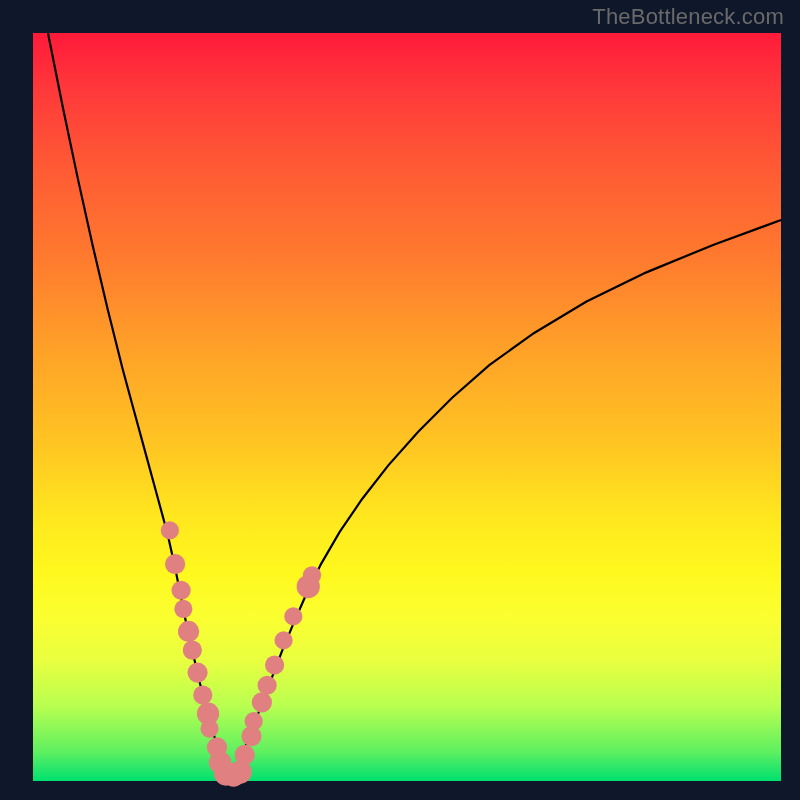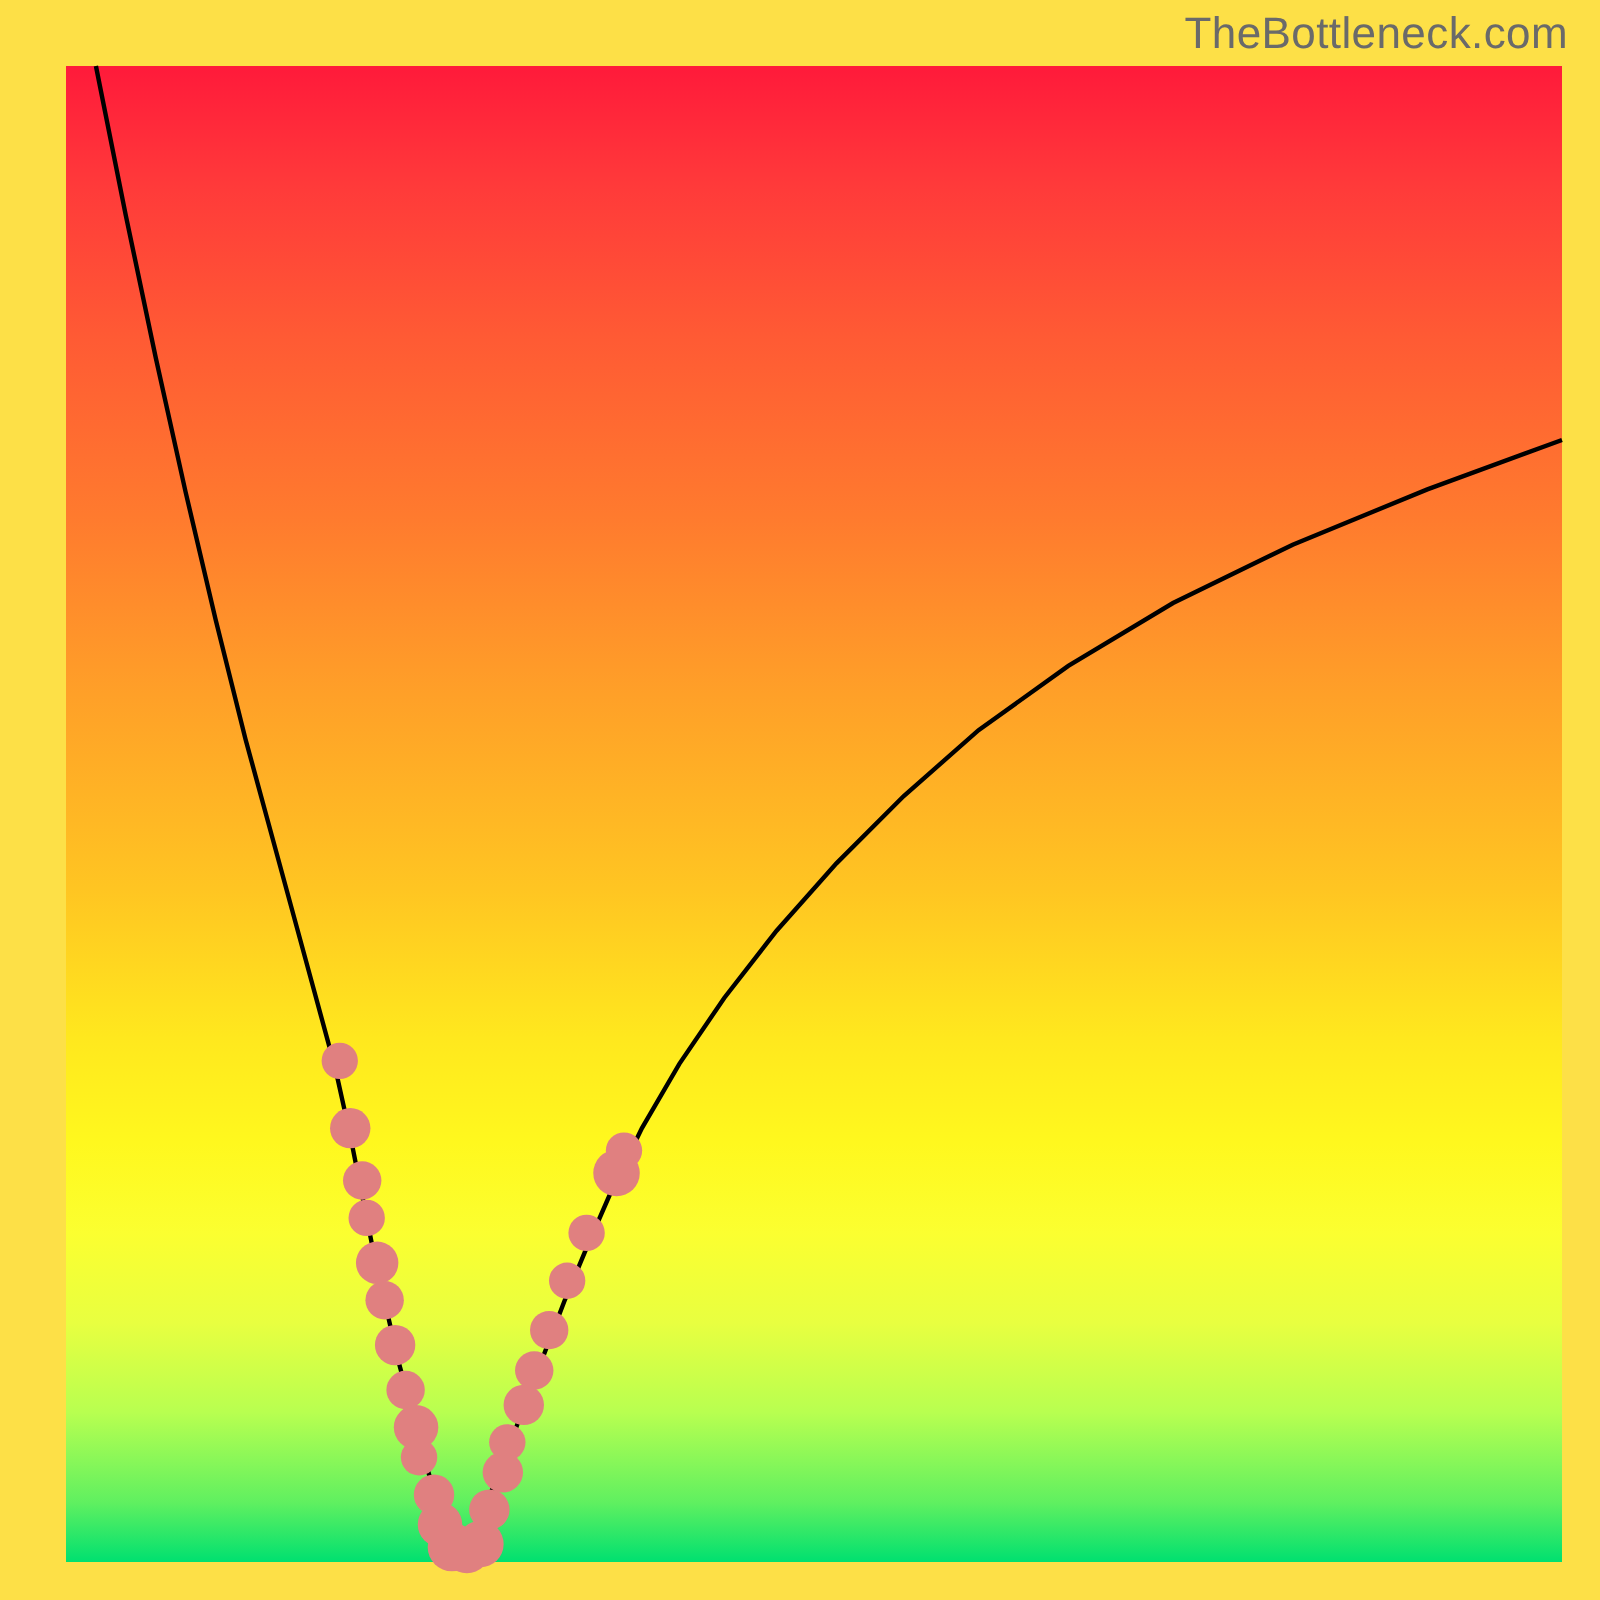--- a/index.html
+++ b/index.html
@@ -9,21 +9,21 @@
     height: 800px;
     background: #000;
     overflow: hidden;
   }
   .frame {
     position: absolute;
     left: 0;
     top: 0;
     width: 800px;
     height: 800px;
-    background: #fde047;
+    background: #0f172a;
   }
   .plot-area {
     position: absolute;
     left: 33px;
     top: 33px;
     width: 748px;
     height: 748px;
     
     background: linear-gradient(to bottom,
       #ff1a3a 0%,

